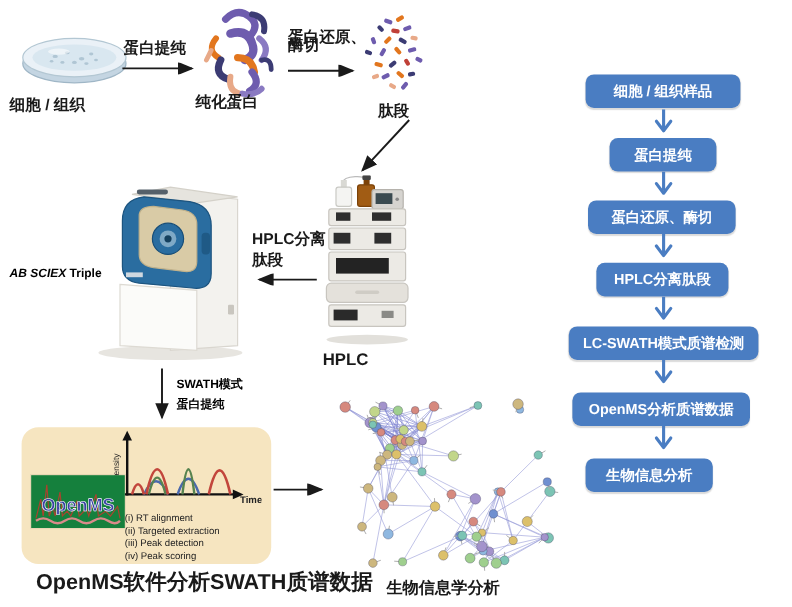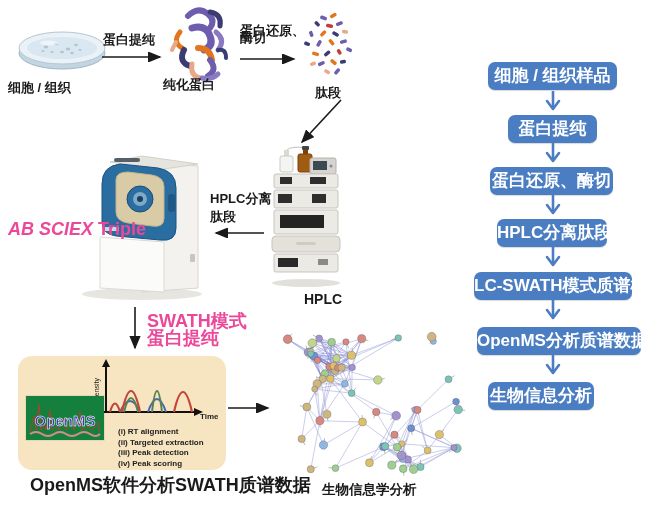--- a/index.html
+++ b/index.html
@@ -2,37 +2,37 @@
 <html style="--accent: #4a7dc2; --panel: #f6e5c0;"><head>
 <meta charset="utf-8">
 <style>
   html,body{margin:0;padding:0;background:#fff;}
   #canvas{
     position:relative;width:660px;height:506px;background:#fff;overflow:hidden;
     font-family:"Liberation Sans",sans-serif;color:#1a1a1a;
   }
   .abs{position:absolute;}
   .lbl{position:absolute;font-weight:bold;color:#1a1a1a;font-size:13px;line-height:17px;white-space:nowrap;}
-  .lbl-sm{position:absolute;font-weight:bold;color:#ec4899;font-size:18px;line-height:16px;white-space:nowrap;}
+  .lbl-sm{position:absolute;font-weight:bold;color:#000000;font-size:10px;line-height:16px;white-space:nowrap;}
   .fc-box{
     position:absolute;height:28px;line-height:28px;border-radius:7px;
-    background:var(--accent,#4a7dc2);color:#fff;font-weight:bold;font-size:17px;
+    background:var(--accent,#4a7dc2);color:#fff;font-weight:bold;font-size:12px;
     text-align:center;white-space:nowrap;box-shadow:0 1px 1px rgba(0,0,0,0.15);
   }
   .fc-arrow{position:absolute;left:545px;width:16px;height:24px;}
   .openms-panel{
     position:absolute;left:18px;top:356px;width:208px;height:114px;
     background:var(--panel,#f6e5c0);border-radius:14px;
   }
   .openms-logo{
     position:absolute;left:8px;top:40px;width:78px;height:44px;background:#15803d;
     box-shadow:0 0 0 1px rgba(0,0,0,0.06);
   }
   .openms-steps{
-    position:absolute;left:100px;top:71px;font-size:8px;line-height:10.5px;color:#222;font-weight:bold;white-space:nowrap;
+    position:absolute;left:86px;top:71px;font-size:8px;line-height:10.5px;color:#222;font-weight:normal;white-space:nowrap;
   }
   svg{display:block;}
 </style>
 </head>
 <body>
 
 <div id="canvas">
 
   <svg width="0" height="0" class="abs">
     <defs>
@@ -156,21 +156,21 @@
     <rect x="12" y="48" width="14" height="9" fill="#2e2e2e"></rect>
     <rect x="46" y="48" width="14" height="9" fill="#2e2e2e"></rect>
     <rect x="8" y="64" width="64" height="24" rx="2" fill="#eceae5" stroke="#c8c5bf"></rect>
     <rect x="14" y="69" width="44" height="13" fill="#232323"></rect>
     <rect x="6" y="90" width="68" height="16" rx="4" fill="#e4e1db" stroke="#c8c5bf"></rect>
     <rect x="30" y="96" width="20" height="3" rx="1.5" fill="#cfccc5"></rect>
     <rect x="8" y="108" width="64" height="18" rx="2" fill="#eceae5" stroke="#c8c5bf"></rect>
     <rect x="12" y="112" width="20" height="9" fill="#2a2a2a"></rect>
     <rect x="52" y="113" width="10" height="6" fill="#8a8a86"></rect>
   </svg>
-  <div class="lbl" style="left:287px;top:291px;width:72px;text-align:center;font-size:14px">HPLC</div>
+  <div class="lbl" style="left:252px;top:291px;width:72px;text-align:center;font-size:14px">HPLC</div>
 
   <div class="lbl" style="left:210px;top:190px">HPLC分离</div>
   <div class="lbl" style="left:210px;top:208px">肽段</div>
   <svg class="abs" style="left:208px;top:228px" width="58" height="10" viewBox="0 0 58 10">
     <line x1="56" y1="5" x2="8" y2="5" stroke="#1a1a1a" stroke-width="1.6" marker-end="url(#ah)"></line>
   </svg>
 
   <svg class="abs" style="left:128px;top:306px" width="14" height="50" viewBox="0 0 14 50">
     <line x1="7" y1="1" x2="7" y2="42" stroke="#1a1a1a" stroke-width="1.6" marker-end="url(#ah)"></line>
   </svg>
@@ -533,21 +533,21 @@
       <line x1="159.6313330461271" y1="128.4251986197196" x2="154.03825244081537" y2="124.21598855814206" stroke="#aaa" stroke-width="0.8"></line>
       <circle cx="159.6313330461271" cy="128.4251986197196" r="3.5" fill="#dcc06a" stroke="rgba(60,60,90,0.4)" stroke-width="0.7"></circle>
     </svg>
   <div class="lbl" style="left:322px;top:481px;font-size:13.5px">生物信息学分析</div>
 
   <div class="fc-box" style="left:488px;top:62px;width:129px">细胞 / 组织样品</div>
   <div class="fc-box" style="left:508px;top:115px;width:89px">蛋白提纯</div>
   <div class="fc-box" style="left:497px;top:219px;width:110px">HPLC分离肽段</div>
   <div class="fc-box" style="left:490px;top:167px;width:123px">蛋白还原、酶切</div>
   <div class="fc-box" style="left:474px;top:272px;width:158px">LC-SWATH模式质谱检测</div>
-  <div class="fc-box" style="left:477px;top:327px;width:164px">OpenMS分析质谱数据</div>
+  <div class="fc-box" style="left:477px;top:327px;width:148px">OpenMS分析质谱数据</div>
   <div class="fc-box" style="left:488px;top:382px;width:106px">生物信息分析</div>
 
   <svg class="fc-arrow" style="top:91px" viewBox="0 0 16 24">
       <line x1="8" y1="0" x2="8" y2="16" stroke="var(--accent,#4a7dc2)" stroke-width="2.6"></line>
       <polyline points="2,10 8,18 14,10" fill="none" stroke="var(--accent,#4a7dc2)" stroke-width="2.6" stroke-linecap="round" stroke-linejoin="round"></polyline>
     </svg>
   <svg class="fc-arrow" style="top:143px" viewBox="0 0 16 24">
       <line x1="8" y1="0" x2="8" y2="16" stroke="var(--accent,#4a7dc2)" stroke-width="2.6"></line>
       <polyline points="2,10 8,18 14,10" fill="none" stroke="var(--accent,#4a7dc2)" stroke-width="2.6" stroke-linecap="round" stroke-linejoin="round"></polyline>
     </svg>

